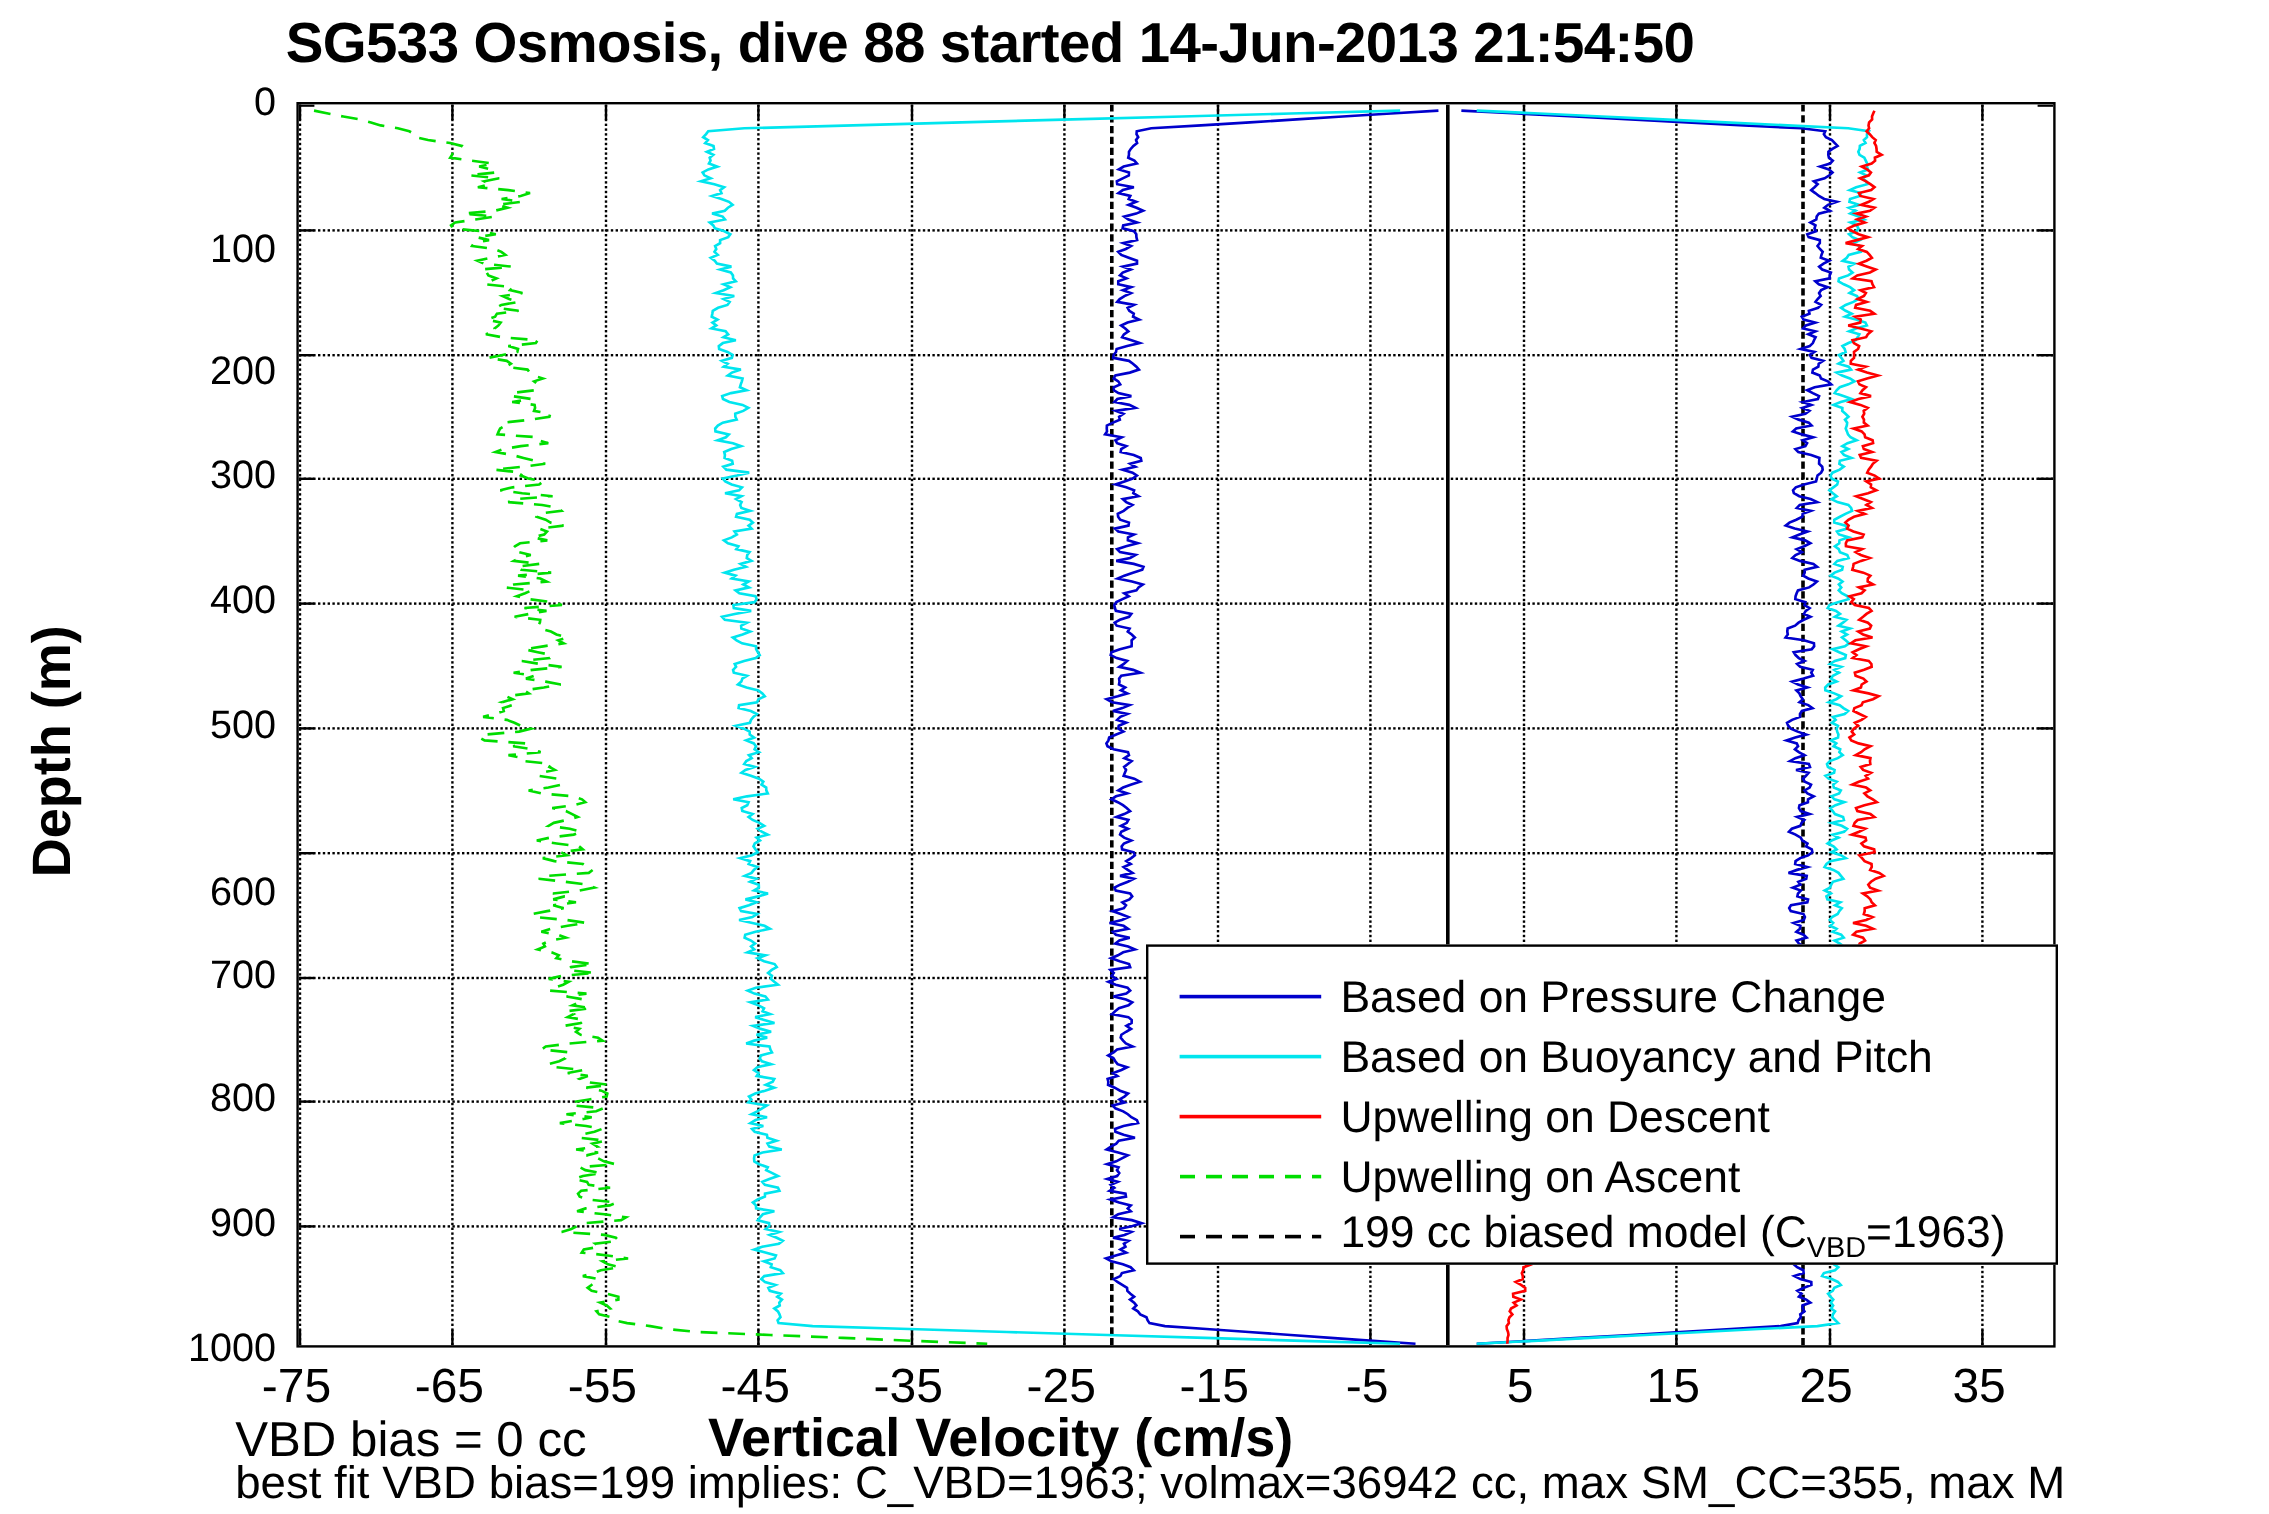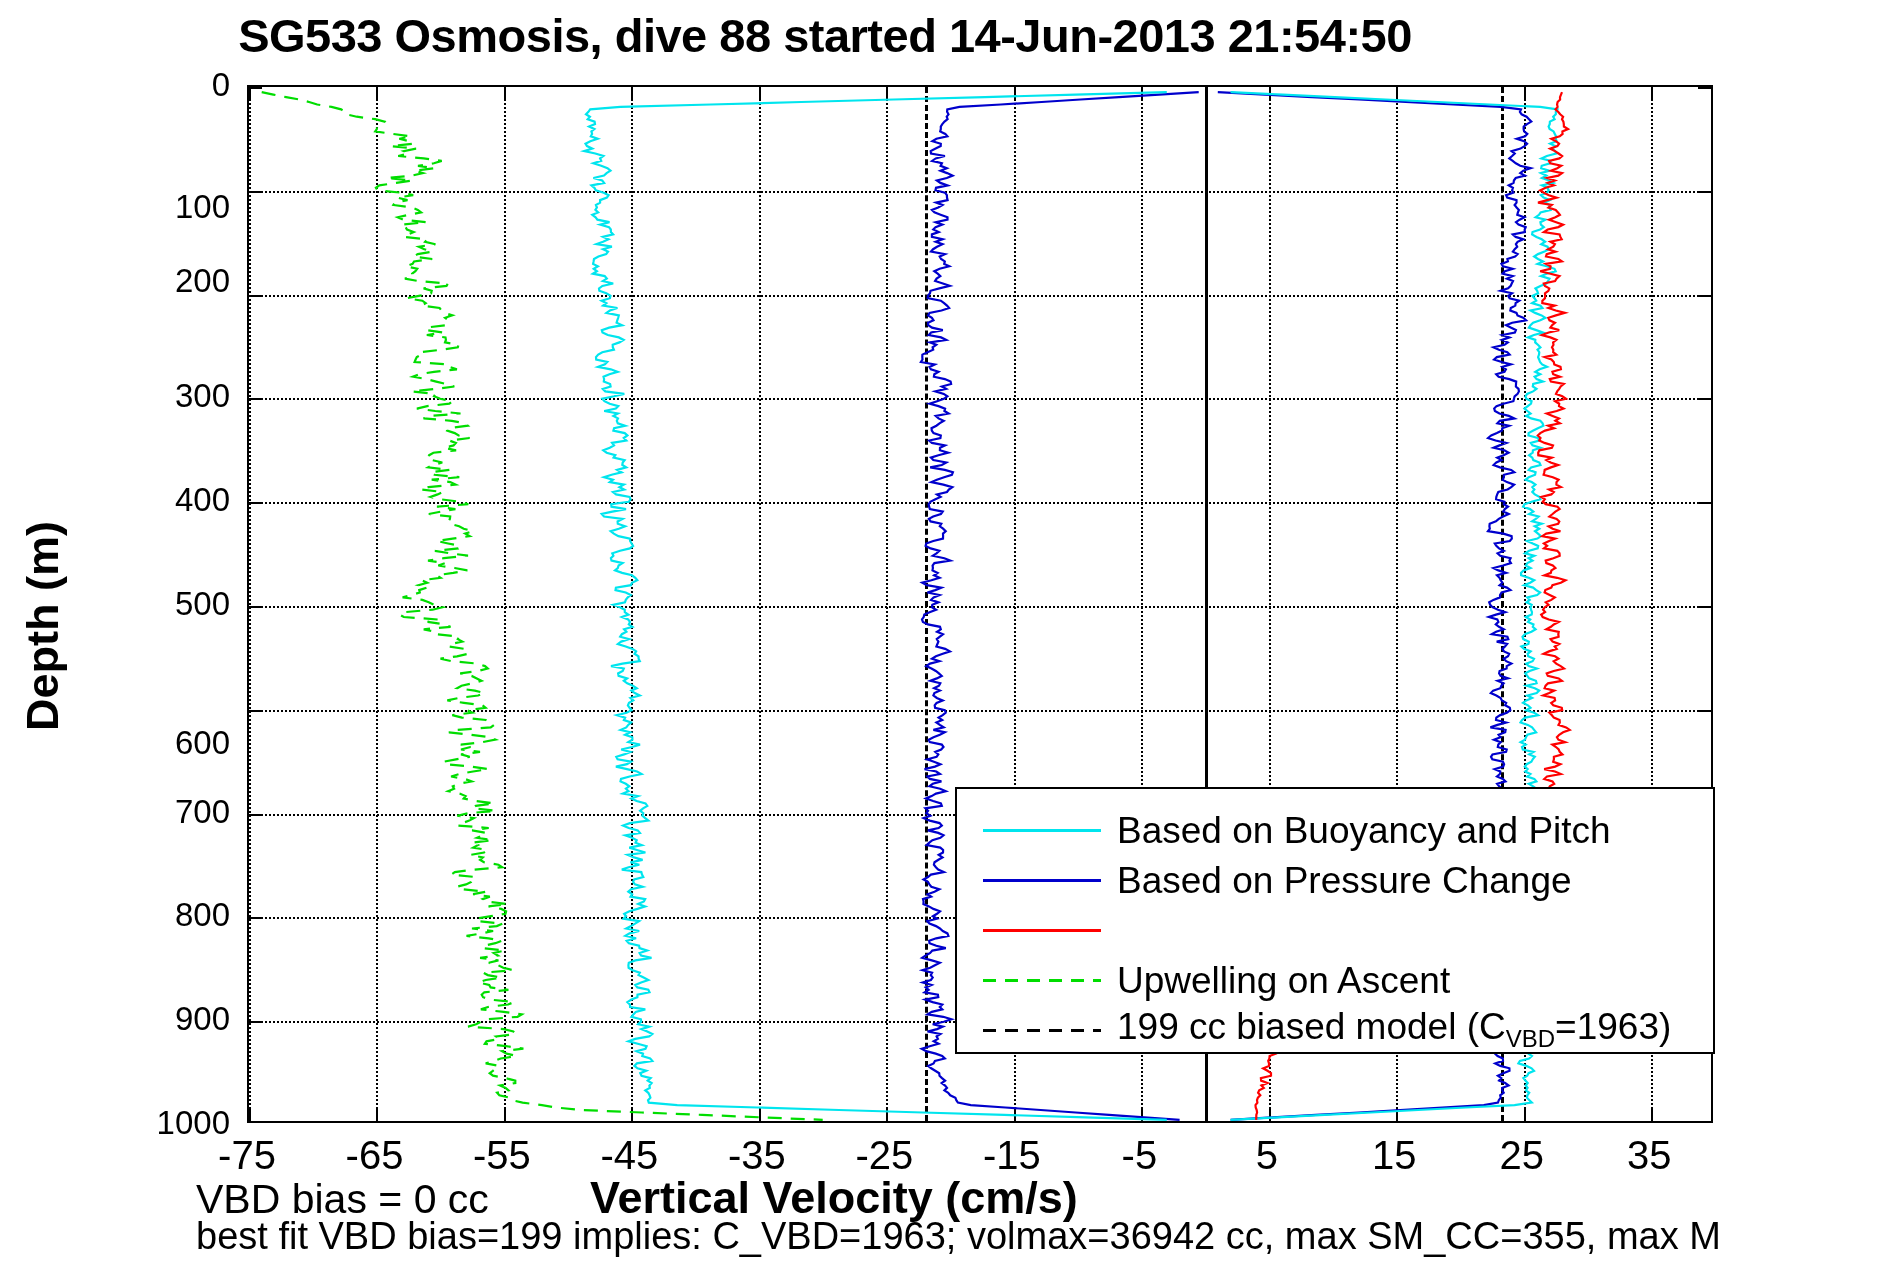--- a/index.html
+++ b/index.html
@@ -142,29 +142,30 @@
     </div>
 </div>
 
 <div id="ylabel">Depth (m)</div>
 <div id="xlabel">Vertical Velocity (cm/s)</div>
 <div id="vbdbias">VBD bias = 0 cc</div>
 <div id="footnote">best fit VBD bias=199 implies: C_VBD=1963; volmax=36942 cc, max SM_CC=355, max M</div>
 
 <div id="legend">
     <div class="legrow">
+      <div class="legswatch" style="background: rgb(0, 0, 204); height: 3px;"></div>
+      <div class="legtext">Based on Pressure Change</div>
+    </div>
+    <div class="legrow">
       <div class="legswatch" style="background: rgb(0, 229, 238); height: 3px;"></div>
       <div class="legtext">Based on Buoyancy and Pitch</div>
     </div>
     <div class="legrow">
-      <div class="legswatch" style="background: rgb(0, 0, 204); height: 3px;"></div>
-      <div class="legtext">Based on Pressure Change</div>
-    </div>
-    <div class="legrow">
       <div class="legswatch" style="background: rgb(255, 0, 0); height: 3px;"></div>
+      <div class="legtext">Upwelling on Descent</div>
     </div>
     <div class="legrow">
       <div class="legswatch" style="background: repeating-linear-gradient(to right, rgb(0, 221, 0) 0px, rgb(0, 221, 0) 13px, transparent 13px, transparent 22px); height: 3px;"></div>
       <div class="legtext">Upwelling on Ascent</div>
     </div>
     <div class="legrow">
       <div class="legswatch" style="background: repeating-linear-gradient(to right, rgb(0, 0, 0) 0px, rgb(0, 0, 0) 13px, transparent 13px, transparent 22px); height: 3px;"></div>
       <div class="legtext">199 cc biased model (C<span class="sub">VBD</span>=1963)</div>
     </div>
   </div>
@@ -176,21 +177,21 @@
 <div class="xticklabel" style="left: 756.913px;">-35</div>
 <div class="xticklabel" style="left: 884.391px;">-25</div>
 <div class="xticklabel" style="left: 1011.87px;">-15</div>
 <div class="xticklabel" style="left: 1139.35px;">-5</div>
 <div class="xticklabel" style="left: 1266.83px;">5</div>
 <div class="xticklabel" style="left: 1394.3px;">15</div>
 <div class="xticklabel" style="left: 1521.78px;">25</div>
 <div class="xticklabel" style="left: 1649.26px;">35</div>
 <div class="yticklabel" style="top: 85px;">0</div>
 <div class="yticklabel" style="top: 188.8px; margin-top: 18px;">100</div>
-<div class="yticklabel" style="top: 281px;">200</div>
+<div class="yticklabel" style="top: 309px;">200</div>
 <div class="yticklabel" style="top: 396.4px;">300</div>
 <div class="yticklabel" style="top: 500.2px; margin-left: 16px;">400</div>
 <div class="yticklabel" style="top: 604px;">500</div>
 <div class="yticklabel" style="top: 707.8px; margin-top: 35px;">600</div>
 <div class="yticklabel" style="top: 811.6px;">700</div>
 <div class="yticklabel" style="top: 915.4px;">800</div>
 <div class="yticklabel" style="top: 1019.2px;">900</div>
 <div class="yticklabel" style="top: 1123px;">1000</div>
 
 </body></html>

